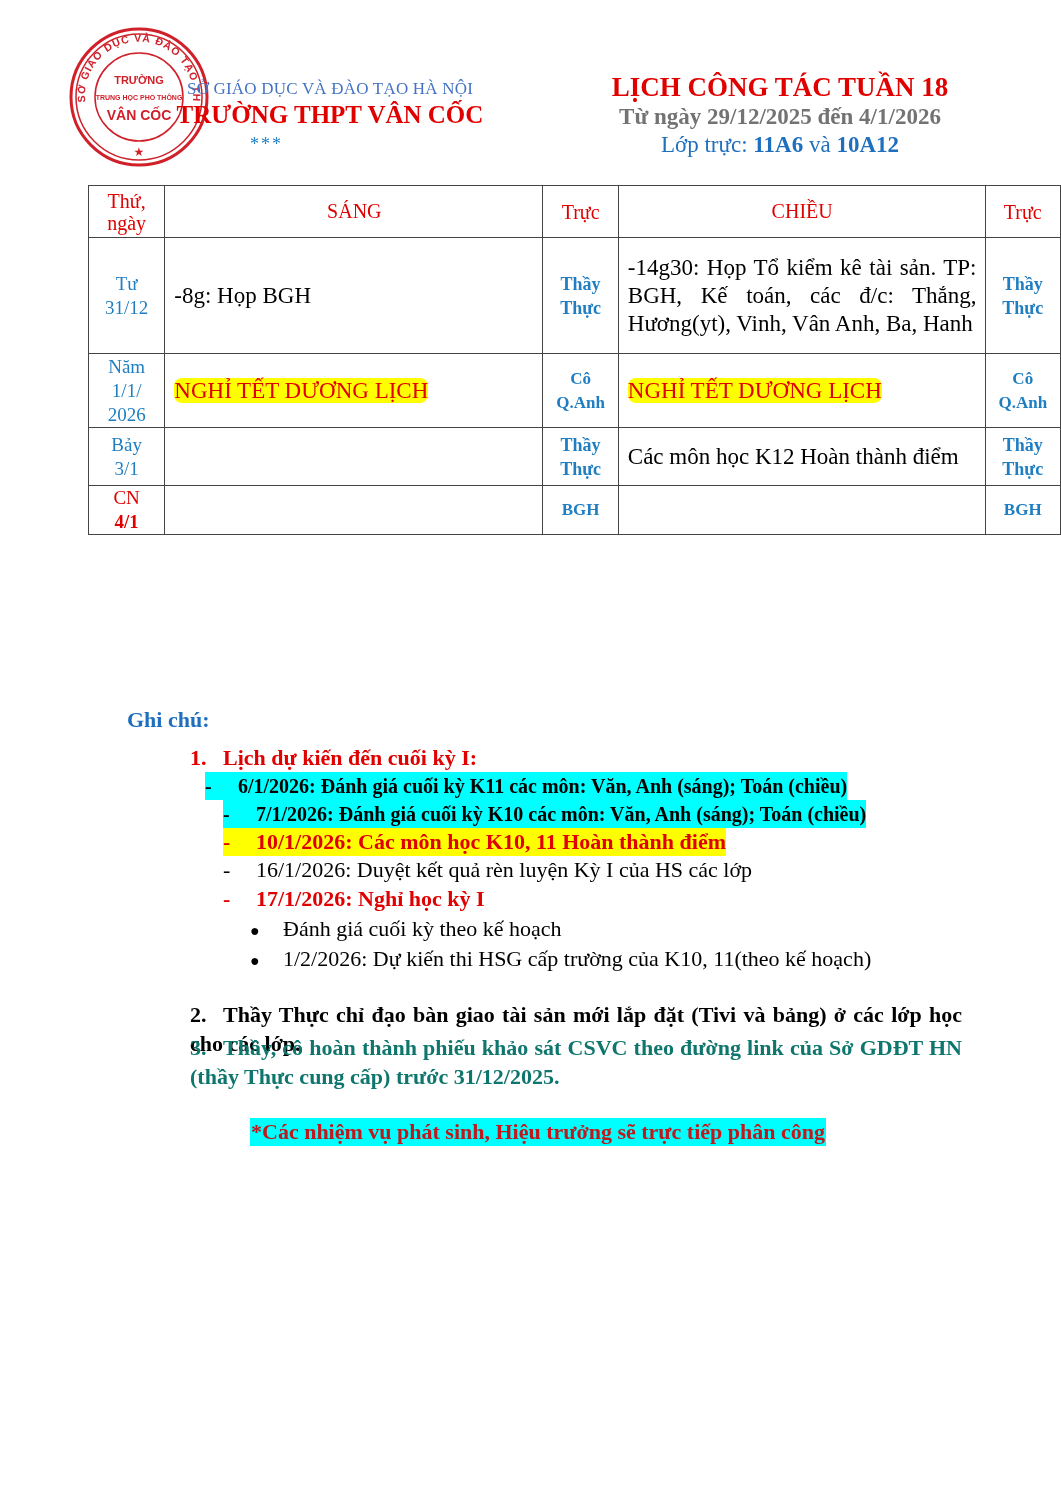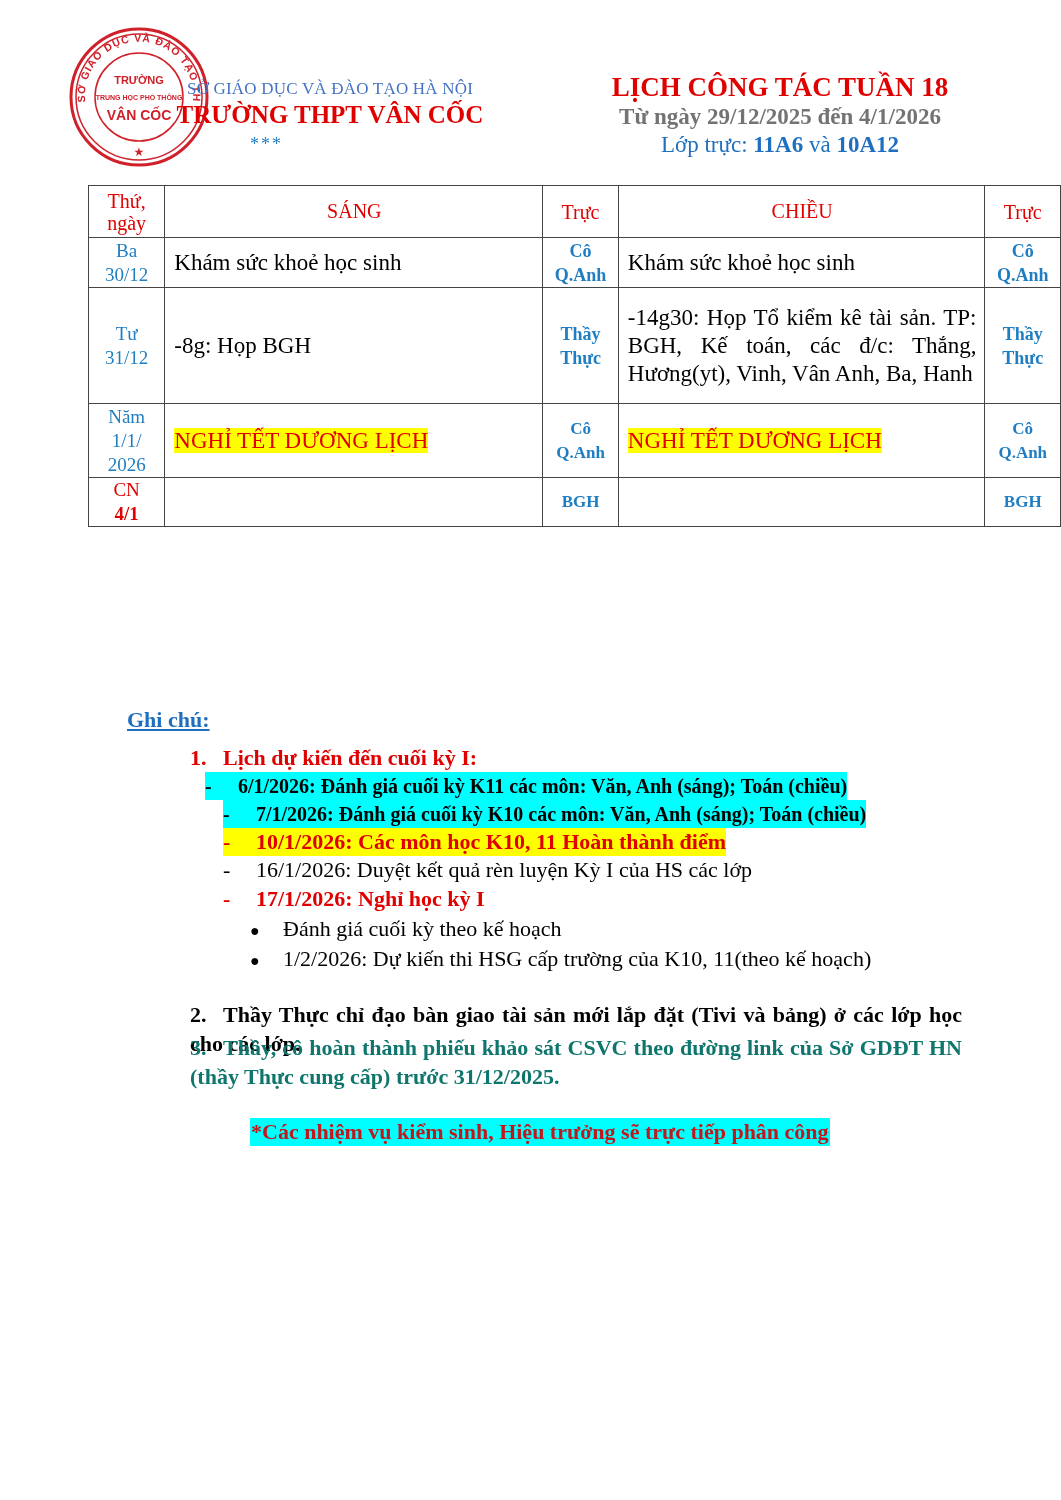--- a/index.html
+++ b/index.html
@@ -17,26 +17,26 @@
   .r3 b { font-weight:bold; }
 
   table.sched { position:absolute; left:88px; top:185px; border-collapse:collapse; table-layout:fixed; }
   table.sched td { border:1.5px solid #444; padding:0; vertical-align:middle; }
   .c-day { width:76px; text-align:center; color:#1f7ec2; font-size:19px; line-height:24px; }
   .c-act { width:366px; font-size:23px; line-height:25px; padding-left:9px !important; padding-right:8px !important; }
   .c-act2 { width:354px; font-size:23px; line-height:25px; padding-left:9px !important; padding-right:8px !important; text-align:justify; }
   .c-duty { width:75px; text-align:center; color:#1f7ec2; font-weight:bold; font-size:18px; line-height:24px; }
   .head td { color:#e00000; font-size:20px; text-align:center; }
   .head .c-day { color:#e00000; }
-  .holiday { background:#ffff00; color:#e00000; }
+  .holiday { background:#ffff00; color:#e00000;border-radius:8px; }
   .cn { color:#e00000; }
   .cn b { font-weight:bold; }
   .small-duty { font-size:17px; }
 
-  .notes-title { left:127px; top:707px; font-size:22px; font-weight:bold; color:#1f6fbf; text-decoration:underline; }
+  .notes-title { left:127px; top:707px; font-size:22px; font-weight:bold; color:#1f6fbf; }
   .ol1 { left:190px; top:745px; font-size:22px; font-weight:bold; color:#e00000; }
   .line { position:absolute; font-size:20px; line-height:28px; white-space:nowrap; }
   .dash { display:inline-block; width:33px; }
   .cyan { background:#00ffff; }
   .yel { background:#ffff00; }
   .bold { font-weight:bold; }
   .red { color:#e00000; }
   .bul { display:inline-block; width:33px; font-size:16px; }
   .item2 { left:190px; top:975px; width:772px; font-size:22px; font-weight:bold; line-height:29px; text-align:justify;margin-top:25px; }
   .item3 { left:190px; top:1033px; width:772px; font-size:22px; font-weight:bold; color:#0f766e; line-height:29px; text-align:justify; }
@@ -81,45 +81,45 @@
   <tbody>
       <tr class="head" style="height:52px">
     <td class="c-day" style="line-height:22px">Thứ, ngày</td>
     <td class="c-act" style="text-align:center;font-size:20px">SÁNG</td>
     <td class="c-duty" style="font-weight:normal;color:#e00000;font-size:20px">Trực</td>
     <td class="c-act2" style="font-size:20px">CHIỀU</td>
     <td class="c-duty" style="font-weight:normal;color:#e00000;font-size:20px">Trực</td>
   </tr>
 
 
-  <tr style="height:50px">
-    <td class="c-day"><span>Ba</span><br><span>30/12</span></td>
-    <td class="c-act">Khám sức khoẻ học sinh</td>
-    <td class="c-duty"><span>Cô</span><br><span>Q.Anh</span></td>
-    <td class="c-act2">Khám sức khoẻ học sinh</td>
-    <td class="c-duty"><span>Cô</span><br><span>Q.Anh</span></td>
-  </tr>
 
   <tr style="height:116px">
     <td class="c-day"><span>Tư</span><br><span>31/12</span></td>
     <td class="c-act">-8g: Họp BGH</td>
     <td class="c-duty"><span>Thầy</span><br><span>Thực</span></td>
     <td class="c-act2" style="line-height:28px">-14g30: Họp Tổ kiểm kê tài sản. TP: BGH, Kế toán, các đ/c: Thắng, Hương(yt), Vinh, Vân Anh, Ba, Hanh</td>
     <td class="c-duty"><span>Thầy</span><br><span>Thực</span></td>
   </tr>
 
   <tr style="height:74px">
     <td class="c-day"><span>Năm</span><br><span>1/1/</span><br><span>2026</span></td>
     <td class="c-act"><span class="holiday">NGHỈ TẾT DƯƠNG LỊCH</span></td>
     <td class="c-duty small-duty"><span>Cô</span><br><span>Q.Anh</span></td>
     <td class="c-act2"><span class="holiday">NGHỈ TẾT DƯƠNG LỊCH</span></td>
     <td class="c-duty small-duty"><span>Cô</span><br><span>Q.Anh</span></td>
   </tr>
 
 
+  <tr style="height:58px">
+    <td class="c-day"><span>Bảy</span><br><span>3/1</span></td>
+    <td class="c-act"></td>
+    <td class="c-duty"><span>Thầy</span><br><span>Thực</span></td>
+    <td class="c-act2">Các môn học K12 Hoàn thành điểm</td>
+    <td class="c-duty"><span>Thầy</span><br><span>Thực</span></td>
+  </tr>
 
   <tr style="height:49px">
     <td class="c-day cn"><span>CN</span><br><b>4/1</b></td>
     <td class="c-act"></td>
     <td class="c-duty small-duty">BGH</td>
     <td class="c-act2"></td>
     <td class="c-duty small-duty">BGH</td>
   </tr>
 </tbody>
   </table>
@@ -152,13 +152,13 @@
   <span class="bul">●</span><span>1/2/2026: Dự kiến thi HSG cấp trường của K10, 11(theo kế hoạch)</span>
 </div>
 
 <div class="abs item2">
   <span class="num">2.</span><span>Thầy Thực chỉ đạo bàn giao tài sản mới lắp đặt (Tivi và bảng) ở các lớp học cho các lớp.</span>
 </div>
 <div class="abs item3">
   <span class="num">3.</span><span>Thầy, cô hoàn thành phiếu khảo sát CSVC theo đường link của Sở GDĐT HN (thầy Thực cung cấp) trước 31/12/2025.</span>
 </div>
 
-<div class="abs footer">*Các nhiệm vụ kiểm sinh, Hiệu trưởng sẽ trực tiếp phân công</div>
+<div class="abs footer">*Các nhiệm vụ phát sinh, Hiệu trưởng sẽ trực tiếp phân công</div>
 
 </body></html>

